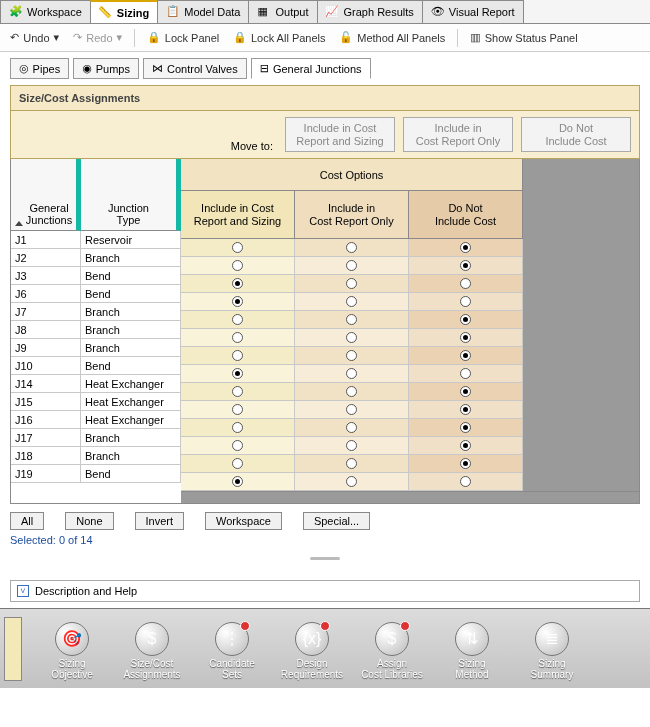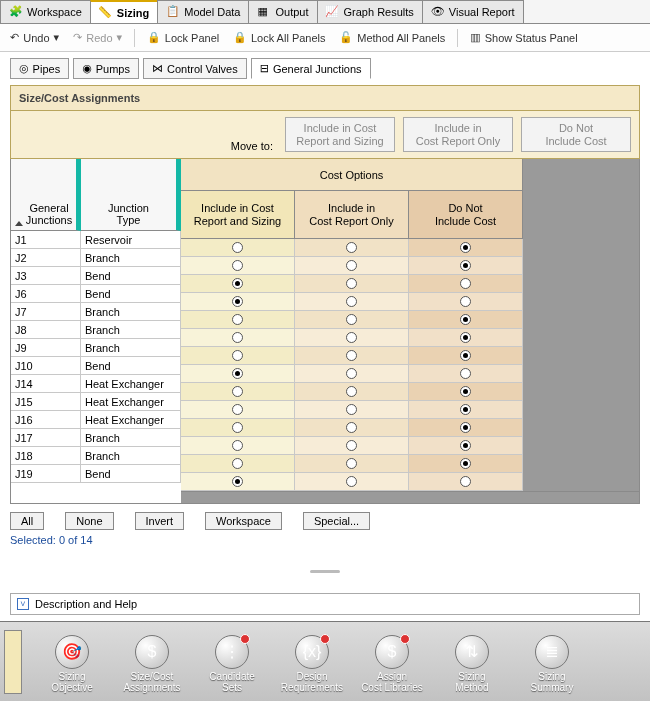--- a/index.html
+++ b/index.html
@@ -52,21 +52,21 @@
 .row.alt .rcell.c1{background:#f3ecc6}.row .rcell.c1{background:#f8f3d9}
 .row.alt .rcell.c2{background:#f1e2c6}.row .rcell.c2{background:#f7ecd7}
 .row.alt .rcell.c3{background:#ead2b2}.row .rcell.c3{background:#f1e0c8}
 
 .radio{width:11px;height:11px;border:1px solid #555;border-radius:50%;background:#fff;display:flex;align-items:center;justify-content:center}
 .radio.sel::after{content:"";width:5px;height:5px;border-radius:50%;background:#000}
 
 
 .sel-row{display:flex;gap:21px;margin:8px 0 4px 0}
 .sel-btn{border:1px solid #888;background:#f1f1f1;padding:2px 10px}
-.sel-text{color:#1a4b9b;margin-bottom:21px}
+.sel-text{color:#1a4b9b;margin-bottom:8px}
 
 
 .desc-bar{border:1px solid #aaa;padding:4px 6px;display:flex;align-items:center;gap:6px;background:#fff;margin-top:18px}
 .chk{width:12px;height:12px;border:1px solid #3a6fbf;color:#3a6fbf;font-size:9px;display:flex;align-items:center;justify-content:center}
 
 
 .bottom{height:80px;background:linear-gradient(#dcdcdc,#c2c2c2);border-top:1px solid #777;display:flex;align-items:center;padding:0 4px;gap:0}
 .side-tab{width:18px;height:64px;border:1px solid #888;background:#f3e8b8;margin-right:10px}
 .nav-item{width:80px;display:flex;flex-direction:column;align-items:center;gap:2px;color:#fff;text-align:center;padding-top:4px}
 .nav-ico{width:34px;height:34px;border-radius:50%;background:radial-gradient(circle at 30% 30%,#fff,#bbb);border:1px solid #777;display:flex;align-items:center;justify-content:center;font-size:16px;position:relative}

